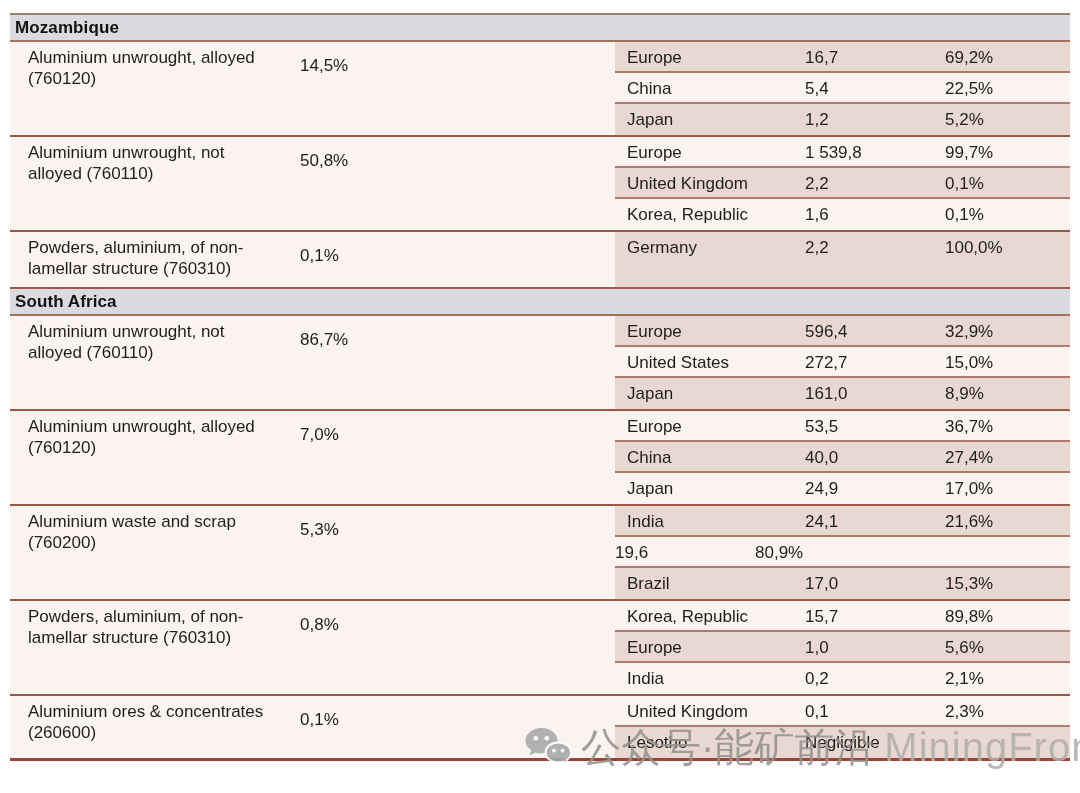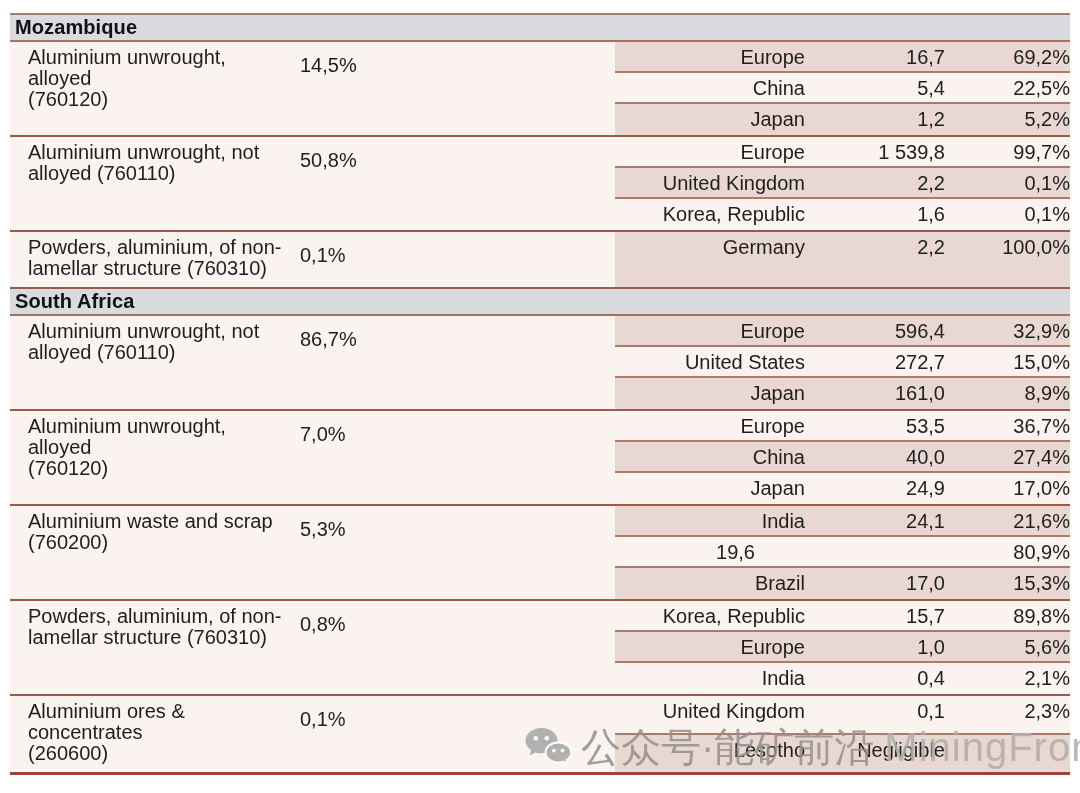--- a/index.html
+++ b/index.html
@@ -10,21 +10,21 @@
     position: relative;
     width: 1080px; height: 793px;
     background: #ffffff;
     overflow: hidden;
   }
   .table {
     position: absolute;
     left: 10px; top: 13px;
     width: 1060px;
     border-top: 2px solid #9f7f73;
-    font-size: 20px;
+    font-size: 17px;
     color: #1e1e1e;
   }
   .section-header {
     height: 27px;
     background: #d9dbde;
     border-bottom: 2px solid #a4705f;
     display: flex;
     align-items: center;
     padding-left: 5px;
     box-sizing: border-box;
@@ -58,21 +58,20 @@
     display: flex;
     flex-direction: column;
   }
   .sub-row {
     flex: 1 1 auto;
     min-height: 31px;
     display: flex;
     align-items: flex-start;
     padding-top: 5px;
     box-sizing: border-box;
-    text-align: right;
   }
   .sub-row:not(:last-child) { border-bottom: 2px solid #ad7a6c; }
   .sub-row.dark  { background: #e9d8d2; }
   .sub-row.light { background: transparent; }
   .country { width: 190px; padding-left: 12px; }
   .value   { width: 140px; }
   .pct     { flex: 1; }
 
   .watermark {
     position: absolute;
@@ -240,21 +239,21 @@
             <div class="cell value">15,7</div>
             <div class="cell pct">89,8%</div>
           </div>
           <div class="sub-row dark">
             <div class="cell country">Europe</div>
             <div class="cell value">1,0</div>
             <div class="cell pct">5,6%</div>
           </div>
           <div class="sub-row light">
             <div class="cell country">India</div>
-            <div class="cell value">0,4</div>
+            <div class="cell value">0,2</div>
             <div class="cell pct">2,1%</div>
           </div>
         </div>
       </div>
       <div class="group">
         <div class="cell product">Aluminium ores &amp; concentrates
 (260600)</div>
         <div class="cell share">0,1%</div>
         <div class="dest-block">
           <div class="sub-row light">

